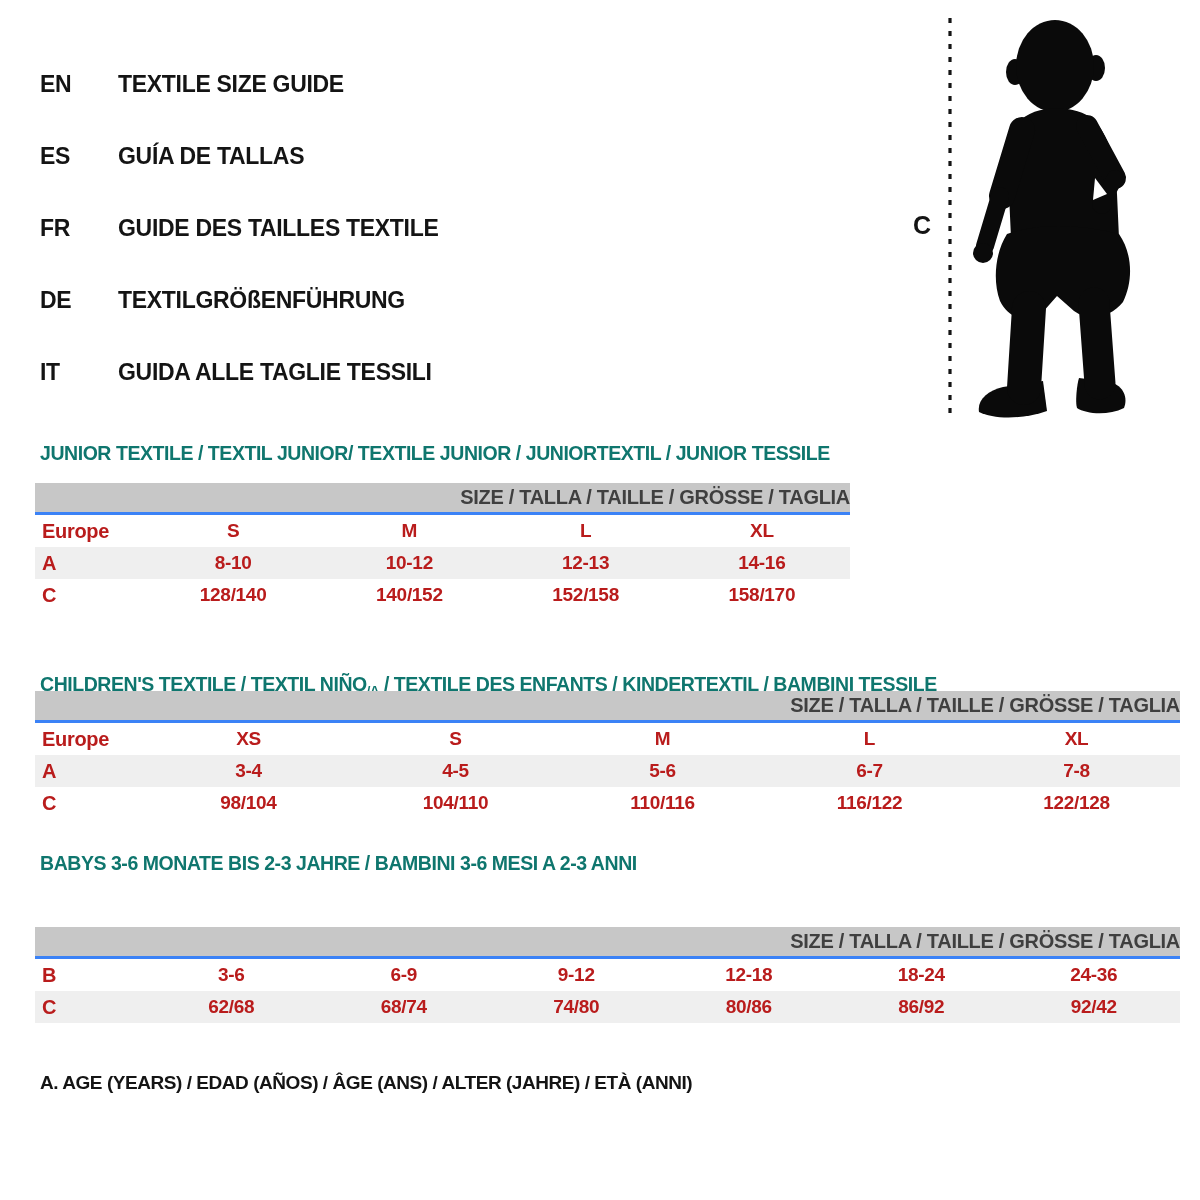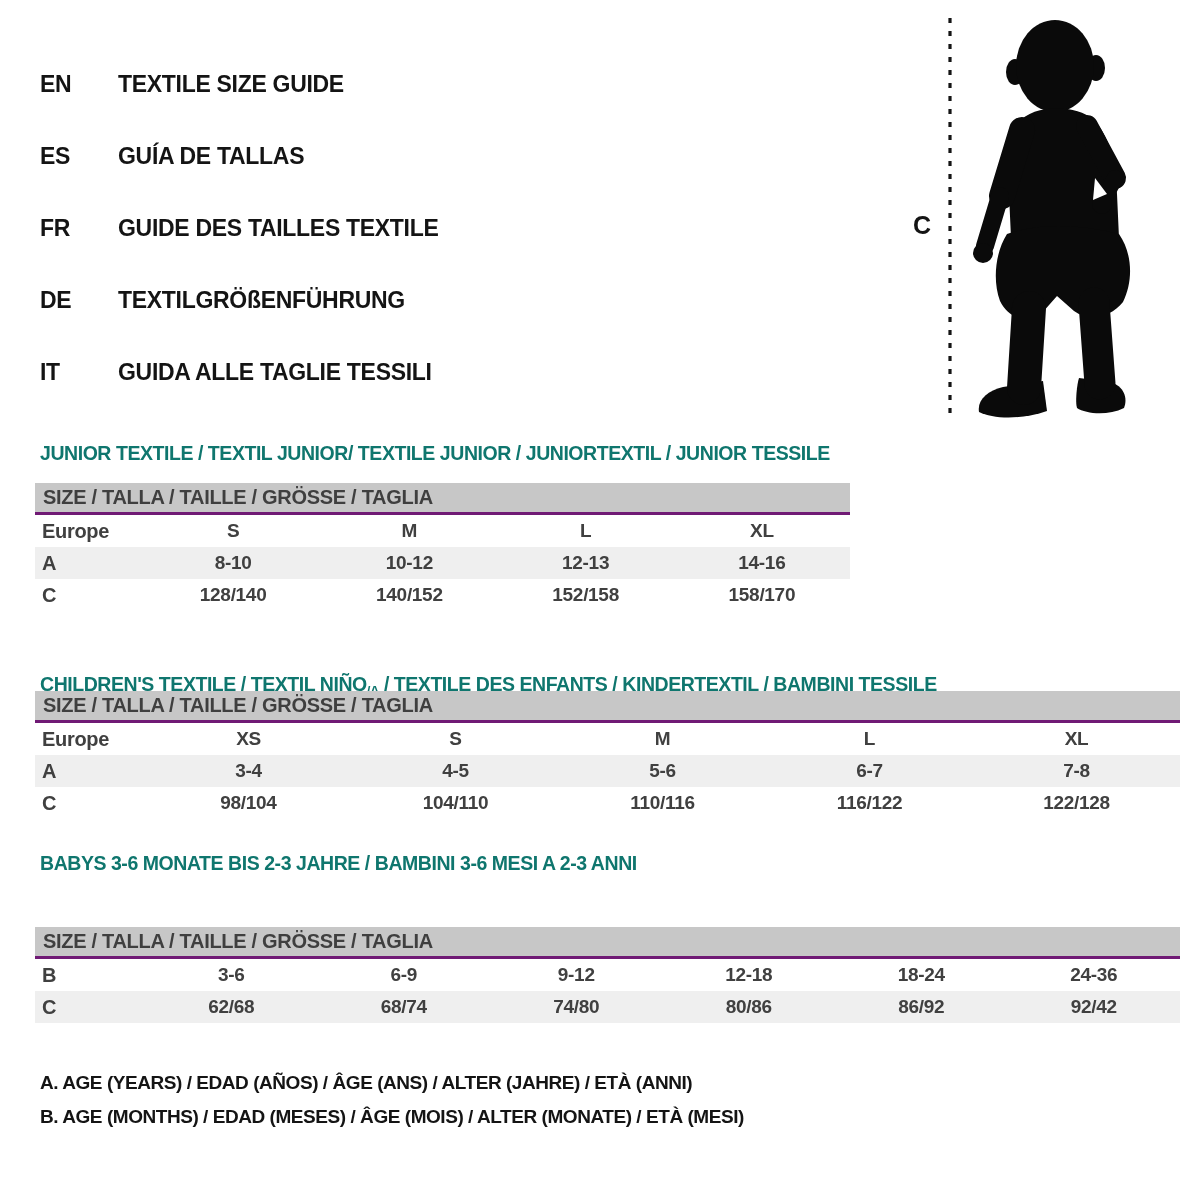--- a/index.html
+++ b/index.html
@@ -11,27 +11,27 @@
   
   .lang-block{left:40px;top:30px;}
   .lang-row{font-size:23px;font-weight:bold;line-height:36px;letter-spacing:-0.3px;white-space:nowrap;margin-top:36px;}
   .lang-code{display:inline-block;width:78px;}
   
   .figure-c-label{font-size:25px;font-weight:bold;}
   
   .section-title{font-size:19.5px;font-weight:bold;letter-spacing:-0.45px;white-space:nowrap;color:#0f766e;line-height:33px;}
   .title-sub{font-size:13px;vertical-align:-4px;}
   .size-bar{
-    background:#c7c7c7;height:29px;line-height:29px;border-bottom:3px solid #701a75;
-    font-weight:bold;font-size:20px;color:#3f3f3f;padding-left:8px;letter-spacing:-0.3px;
+    background:#c7c7c7;height:29px;line-height:29px;border-bottom:3px solid #3b82f6;
+    font-weight:bold;font-size:20px;color:#3f3f3f;letter-spacing:-0.3px;text-align:right;
   }
   table{border-collapse:collapse;table-layout:fixed;width:100%;}
   td{
     font-weight:bold;font-size:19px;text-align:center;height:32px;vertical-align:middle;
-    letter-spacing:-0.3px;color:#404040;padding:0;white-space:nowrap;margin-left:36px;
+    letter-spacing:-0.3px;color:#b91c1c;padding:0;white-space:nowrap;margin-left:36px;
   }
   td.rowlabel{text-align:left;padding-left:7px;font-size:20px;}
   tr.shaded{background:#efefef;}
   
   .legend{left:40px;top:1066px;}
   .legend-line{font-size:19px;font-weight:bold;line-height:34px;letter-spacing:-0.45px;white-space:nowrap;}
 </style>
 </head>
 <body>
 
@@ -193,14 +193,13 @@
           <td>80/86</td>
           <td>86/92</td>
           <td>92/42</td>
         </tr>
       </tbody>
     </table>
 </div>
 
 <div class="abs legend">
   <div class="legend-line">A. AGE (YEARS) / EDAD (AÑOS) / ÂGE (ANS) / ALTER (JAHRE) / ETÀ (ANNI)</div>
-  <div class="legend-line">B. AGE (MONTHS) / EDAD (MESES) / ÂGE (MOIS) / ALTER (MONATE) / ETÀ (MESI)</div>
 </div>
 
 </body></html>

